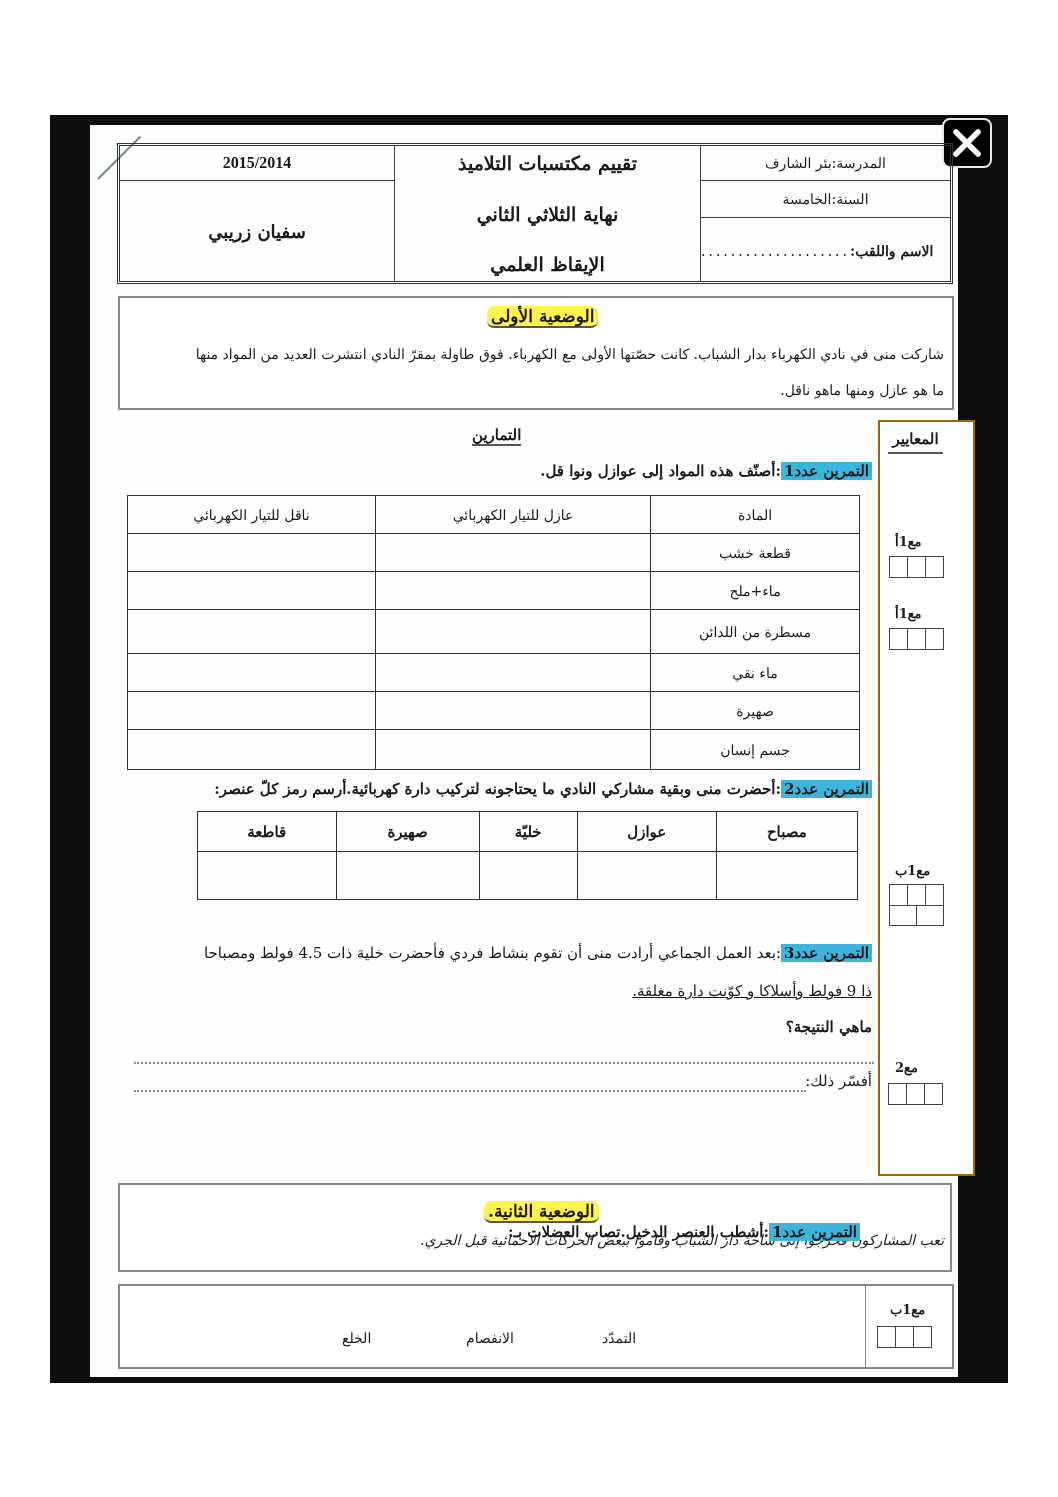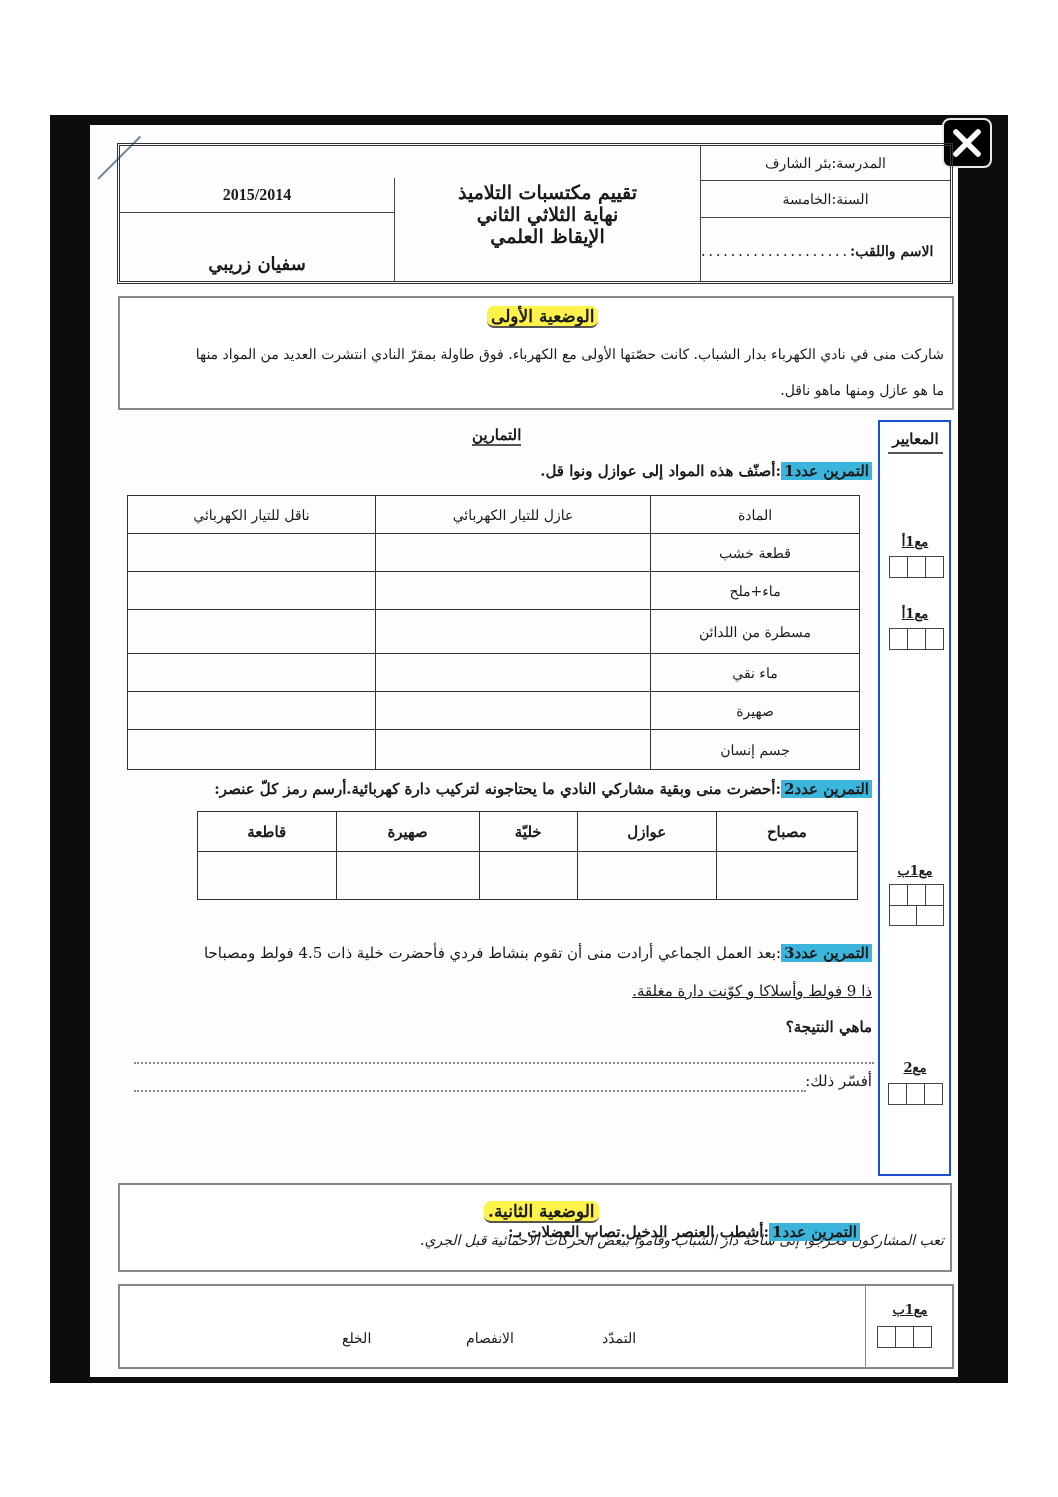--- a/index.html
+++ b/index.html
@@ -7,43 +7,43 @@
   .frame { position:absolute; left:50px; top:115px; width:958px; height:1268px; background:#0d0d0d; }
   .page { position:absolute; left:90px; top:125px; width:868px; height:1252px; background:#fdfdfd; }
   .abs { position:absolute; }
   .close-btn { position:absolute; left:942px; top:118px; width:50px; height:50px; background:#000; border:2px solid #e8e8e8; border-radius:8px; box-sizing:border-box; cursor:pointer; }
   .close-btn svg { width:100%; height:100%; }
   .corner-line { position:absolute; left:98px; top:128px; width:60px; height:2px; background:#6f8aa0; transform:rotate(-45deg); transform-origin:left center; top:178px; }
   
   .hdr { position:absolute; left:117px; top:143px; width:836px; height:141px; border:3px double #333; box-sizing:border-box; display:flex; direction:ltr; }
   .hcell { border-right:1px solid #444; box-sizing:border-box; position:relative; }
   .hcell:last-child { border-right:none; }
-  .hc-left { width:275px;margin-top:32px; }
-  .hc-mid { width:306px; display:flex; flex-direction:column; align-items:center; justify-content:center; padding:6px 0; }
+  .hc-left { width:275px; }
+  .hc-mid { width:306px; display:flex; flex-direction:column; align-items:center; justify-content:space-between; padding:6px 0; }
   .hc-right { flex:1; }
   .hrow { border-bottom:1px solid #444; display:flex; align-items:center; justify-content:center; font-size:14px; direction:rtl; }
   .year { height:34px; border-bottom:1px solid #444; display:flex; align-items:center; justify-content:center; font-weight:bold; font-size:16px; font-family:"Liberation Serif", serif; }
   .teacher { height:100px; display:flex; align-items:center; justify-content:center; font-weight:bold; font-size:18px; direction:rtl; }
   .title-line { font-weight:bold; font-size:19px; direction:rtl; }
   .name-row { height:66px; display:flex; align-items:center; justify-content:flex-end; padding-right:6px; font-size:14px; direction:rtl; }
   .name-row .dots { letter-spacing:3px; }
   
   .box { position:absolute; border:2px solid #888; box-sizing:border-box; background:#fff; }
   .sit-title { position:absolute; background:#fff24a; font-weight:bold; font-size:17px; padding:0 4px; border-bottom:2px solid #555; direction:rtl;border-radius:7px; }
   .para { position:absolute; font-size:14px; direction:rtl; text-align:right; line-height:36px; }
   
   .ex-tag { background:#3bb5dc; font-weight:bold; padding:0 3px; }
   .ex-line { position:absolute; direction:rtl; text-align:right; font-size:15px; font-weight:bold; white-space:nowrap; }
   .plain { font-weight:normal; }
   table { border-collapse:collapse; position:absolute; direction:rtl; }
   td, th { border:1.5px solid #333; text-align:center; font-size:14px; font-weight:normal; }
   .t2 th { font-weight:bold; font-size:15px; }
-  .criteria { position:absolute; left:878px; top:420px; width:73px; height:756px; border:2px solid #1d4ed8; box-sizing:border-box; background:#fff; }
+  .criteria { position:absolute; left:878px; top:420px; width:97px; height:756px; border:2px solid #a16207; box-sizing:border-box; background:#fff; }
   .crit-title { position:absolute; left:8px; top:8px; width:55px; text-align:center; font-weight:bold; font-size:15px; border-bottom:2px solid #555; padding-bottom:4px; direction:rtl; }
-  .crit-label { position:absolute; font-size:13px; font-weight:bold; width:40px; text-align:center; direction:rtl;text-decoration:underline; }
+  .crit-label { position:absolute; font-size:13px; font-weight:bold; width:40px; text-align:left; direction:rtl; }
   .grade { position:absolute; display:flex; border:1.5px solid #444; box-sizing:border-box; }
   .grade span { flex:1; border-left:1.5px solid #444; }
   .grade span:first-child { border-left:none; }
   .grade2 { position:absolute; border:1.5px solid #444; box-sizing:border-box; display:flex; flex-direction:column; }
   .grade2 .r { flex:1; display:flex; border-top:1.5px solid #444; }
   .grade2 .r:first-child { border-top:none; }
   .grade2 .r span { flex:1; border-left:1.5px solid #444; }
   .grade2 .r span:first-child { border-left:none; }
   .dotline { position:absolute; border-bottom:2px dotted #888; height:0; }
   .option { position:absolute; font-size:14px; direction:rtl; }

